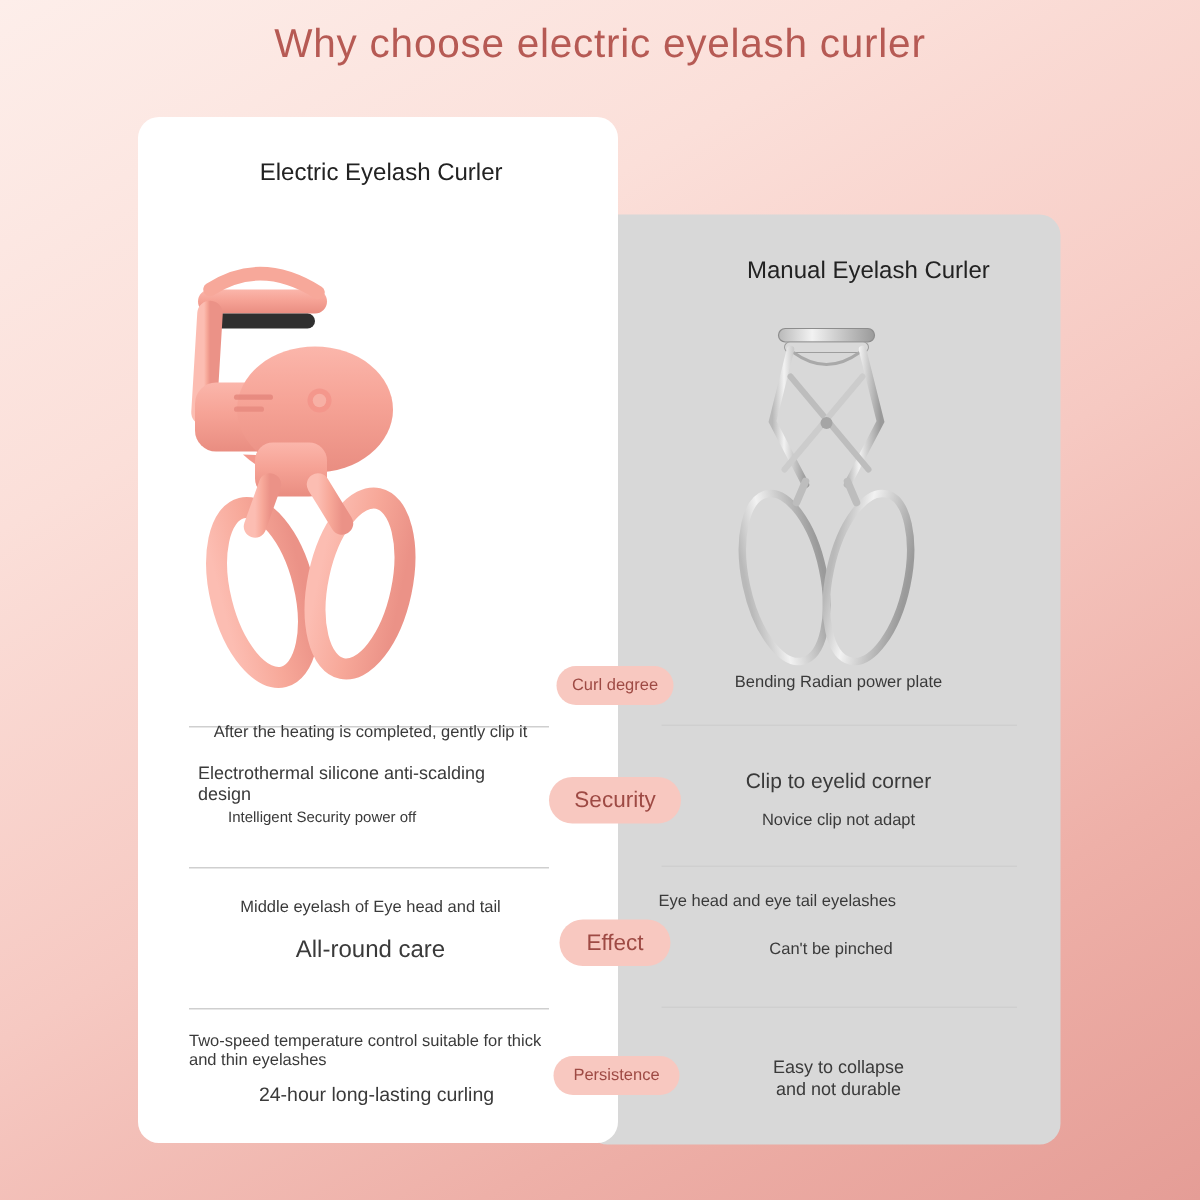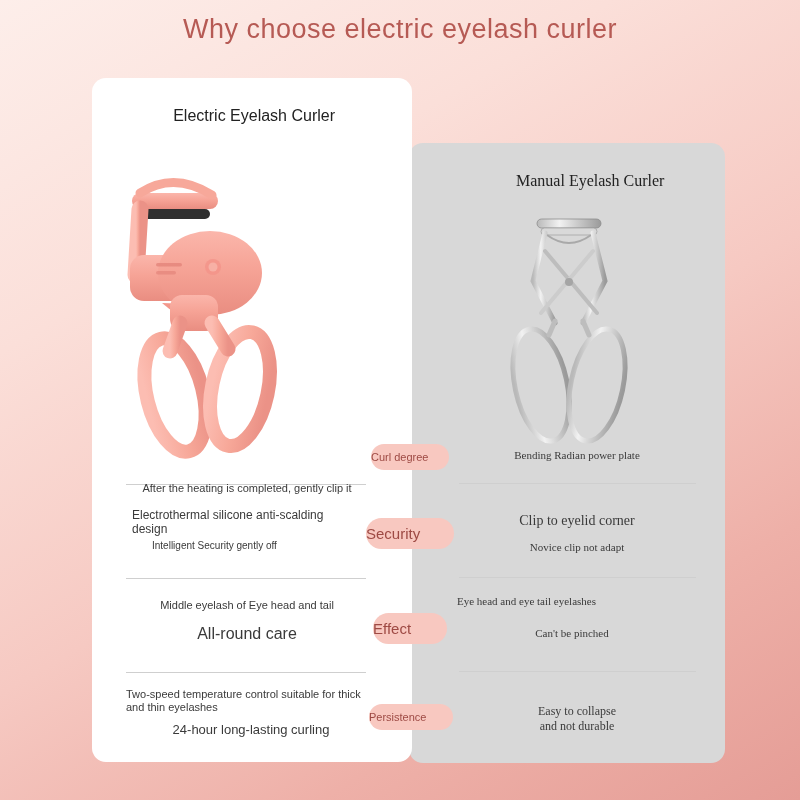--- a/index.html
+++ b/index.html
@@ -25,27 +25,26 @@
     left: 0;
     width: 100%;
     text-align: center;
     font-size: 27px;
     color: #b65a54;
     letter-spacing: 0.5px;
   }
   
   .panel-manual {
     position: absolute;
-    left: 409px;
+    left: 391px;
     top: 143px;
     width: 316px;
     height: 620px;
     background: #d8d8d8;
     border-radius: 14px;
-    font-family: Liberation Serif, serif;
   }
   
   .panel-electric {
     position: absolute;
     left: 92px;
     top: 78px;
     width: 320px;
     height: 684px;
     background: #ffffff;
     border-radius: 14px;
@@ -73,20 +72,21 @@
     position: absolute;
     text-align: center;
     color: #3a3a3a;
     line-height: 13px;
   }
   .badge {
     position: absolute;
     background: #f8c8c0;
     color: #9e4a44;
     border-radius: 16px;
+    text-align: center;
     white-space: nowrap;
   }
 </style>
 </head>
 <body>
 
 <div class="page">
 
   <div class="title">Why choose electric eyelash curler</div>
 
@@ -180,21 +180,21 @@
       </svg>
     </div>
 
     <div class="row-line" style="left:34px; top:406px; width:240px;"></div>
     <div class="row-line" style="left:34px; top:500px; width:240px;"></div>
     <div class="row-line" style="left:34px; top:594px; width:240px;"></div>
 
     <div class="cell" style="left:28px; top:372px; width:254px; font-size:11px;margin-top:32px;">After the heating is completed, gently clip it</div>
 
     <div class="cell" style="left:40px; top:430px; width:200px; font-size:12px; line-height:14px; text-align:left;">Electrothermal silicone anti-scalding design</div>
-    <div class="cell" style="left:60px; top:462px; width:200px; font-size:10px; line-height:12px; text-align:left;">Intelligent Security gently off</div>
+    <div class="cell" style="left:60px; top:462px; width:200px; font-size:10px; line-height:12px; text-align:left;">Intelligent Security power off</div>
 
     <div class="cell" style="left:28px; top:549px; width:254px; font-size:16px;">All-round care</div>
     <div class="cell" style="left:28px; top:521px; width:254px; font-size:11px;">Middle eyelash of Eye head and tail</div>
 
     <div class="cell" style="left:34px; top:610px; width:246px; font-size:11px; line-height:13px; text-align:left;">Two-speed temperature control suitable for thick and thin eyelashes</div>
     <div class="cell" style="left:32px; top:645px; width:254px; font-size:13px;">24-hour long-lasting curling</div>
   </div>
 
   <div class="badge" style="left:371px; top:444px; width:78px; height:26px; line-height:26px; font-size:11px;">Curl degree</div>
   <div class="badge" style="left:366px; top:518px; width:88px; height:31px; line-height:31px; font-size:15px;">Security</div>

